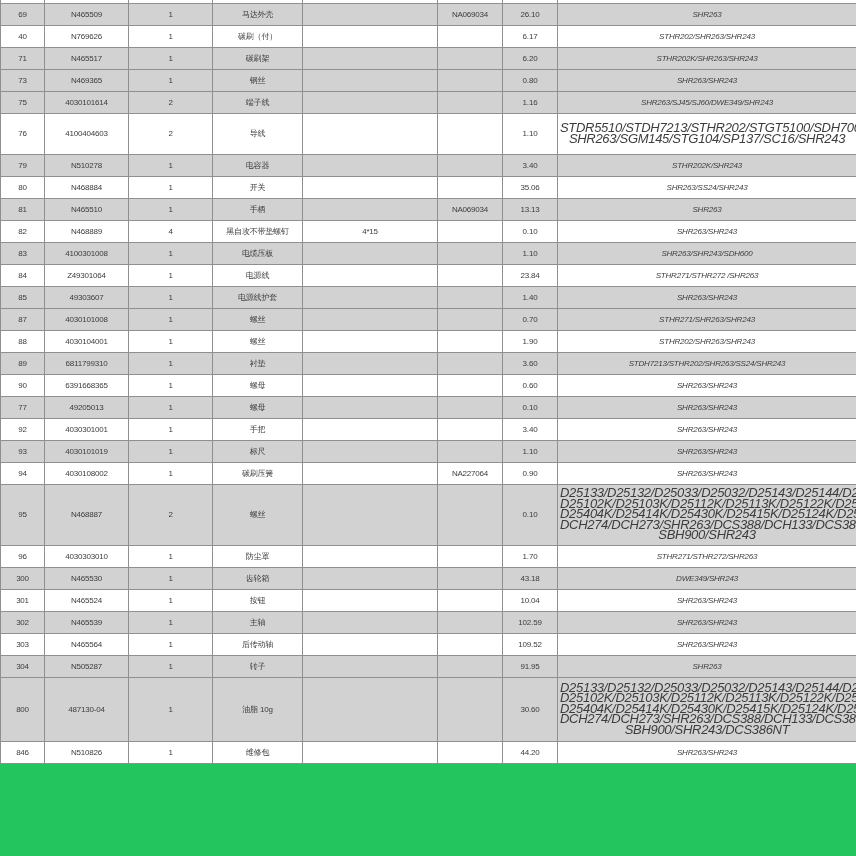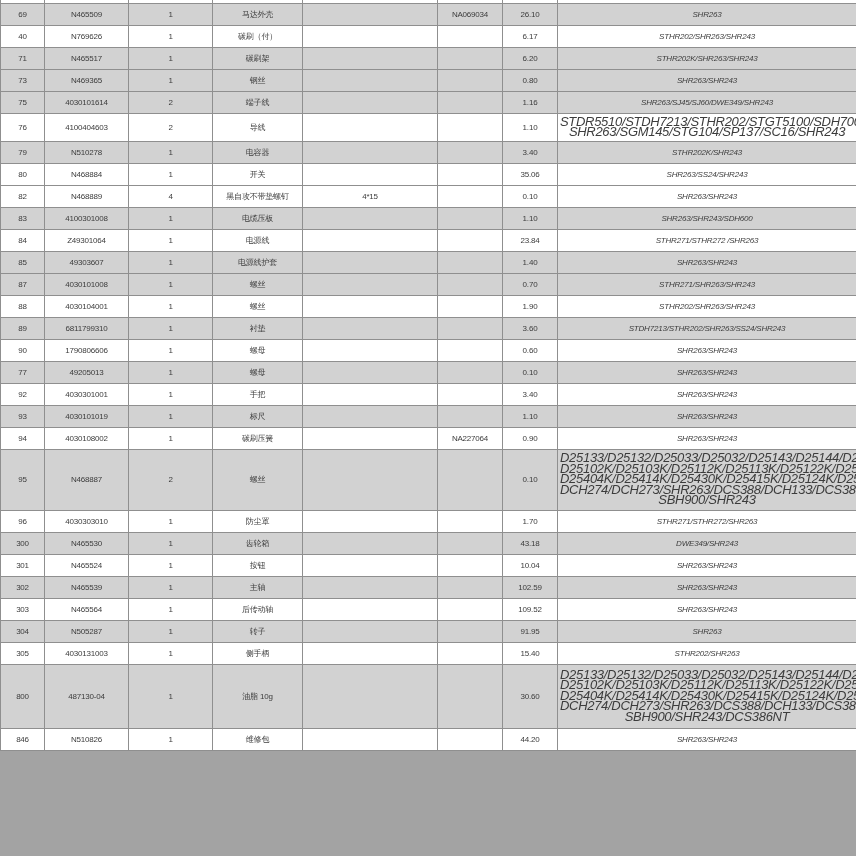--- a/index.html
+++ b/index.html
@@ -1,34 +1,34 @@
 <!DOCTYPE html>
 <html><head>
 <meta charset="utf-8">
 <style>
   html,body{margin:0;padding:0;background:#ffffff;}
-  .page{width:856px;height:856px;overflow:hidden;background:#a3a3a3;}
+  .page{width:856px;height:856px;overflow:hidden;background:#22c55e;}
   table.parts{border-collapse:collapse;table-layout:fixed;width:856px;}
   table.parts td{
     border:1px solid #8f8f8f;
     text-align:center;
     vertical-align:middle;
     color:#3c3c3c;
     font-family:"Liberation Sans", sans-serif;
     font-size:8px;
     letter-spacing:-0.2px;
     padding:0 2px;
     overflow:hidden;
   }
   tr.bg-grey td{background:#d2d2d2;}
   tr.bg-white td{background:#ffffff;}
   tr.h-sliver{height:3px;}
   tr.h-sliver td{padding:0;border-top:none;}
   tr.h-s{height:22px;}
-  tr.h-m{height:28px;}
+  tr.h-m{height:41px;}
   tr.h-l{height:61px;}
   tr.h-xl{height:64px;}
   td.c-name{font-size:9px;}
   td.c-models{font-size:8px;font-style:italic;}
   td.c-models.multi{font-size:13px;line-height:10.5px;white-space:pre-line;letter-spacing:-0.3px;}
 </style>
 </head>
 <body>
 
 <div class="page">
@@ -128,20 +128,30 @@
         <tr class="h-s bg-white">
           <td class="c-no">80</td>
           <td class="c-part">N468884</td>
           <td class="c-qty">1</td>
           <td class="c-name">开关</td>
           <td class="c-spec"></td>
           <td class="c-code"></td>
           <td class="c-price">35.06</td>
           <td class="c-models">SHR263/SS24/SHR243</td>
         </tr>
+        <tr class="h-s bg-grey">
+          <td class="c-no">81</td>
+          <td class="c-part">N465510</td>
+          <td class="c-qty">1</td>
+          <td class="c-name">手柄</td>
+          <td class="c-spec"></td>
+          <td class="c-code">NA069034</td>
+          <td class="c-price">13.13</td>
+          <td class="c-models">SHR263</td>
+        </tr>
         <tr class="h-s bg-white">
           <td class="c-no">82</td>
           <td class="c-part">N468889</td>
           <td class="c-qty">4</td>
           <td class="c-name">黑自攻不带垫螺钉</td>
           <td class="c-spec">4*15</td>
           <td class="c-code"></td>
           <td class="c-price">0.10</td>
           <td class="c-models">SHR263/SHR243</td>
         </tr>
@@ -200,21 +210,21 @@
           <td class="c-part">6811799310</td>
           <td class="c-qty">1</td>
           <td class="c-name">衬垫</td>
           <td class="c-spec"></td>
           <td class="c-code"></td>
           <td class="c-price">3.60</td>
           <td class="c-models">STDH7213/STHR202/SHR263/SS24/SHR243</td>
         </tr>
         <tr class="h-s bg-white">
           <td class="c-no">90</td>
-          <td class="c-part">1790806606</td>
+          <td class="c-part">6391668365</td>
           <td class="c-qty">1</td>
           <td class="c-name">螺母</td>
           <td class="c-spec"></td>
           <td class="c-code"></td>
           <td class="c-price">0.60</td>
           <td class="c-models">SHR263/SHR243</td>
         </tr>
         <tr class="h-s bg-grey">
           <td class="c-no">77</td>
           <td class="c-part">49205013</td>
@@ -322,30 +332,20 @@
         <tr class="h-s bg-grey">
           <td class="c-no">304</td>
           <td class="c-part">N505287</td>
           <td class="c-qty">1</td>
           <td class="c-name">转子</td>
           <td class="c-spec"></td>
           <td class="c-code"></td>
           <td class="c-price">91.95</td>
           <td class="c-models">SHR263</td>
         </tr>
-        <tr class="h-s bg-white">
-          <td class="c-no">305</td>
-          <td class="c-part">4030131003</td>
-          <td class="c-qty">1</td>
-          <td class="c-name">侧手柄</td>
-          <td class="c-spec"></td>
-          <td class="c-code"></td>
-          <td class="c-price">15.40</td>
-          <td class="c-models">STHR202/SHR263</td>
-        </tr>
         <tr class="h-xl bg-grey">
           <td class="c-no">800</td>
           <td class="c-part">487130-04</td>
           <td class="c-qty">1</td>
           <td class="c-name">油脂 10g</td>
           <td class="c-spec"></td>
           <td class="c-code"></td>
           <td class="c-price">30.60</td>
           <td class="c-models multi">D25133/D25132/D25033/D25032/D25143/D25144/D25012K/D25013K/
 D25102K/D25103K/D25112K/D25113K/D25122K/D25123K/D25313K/D25323K/

